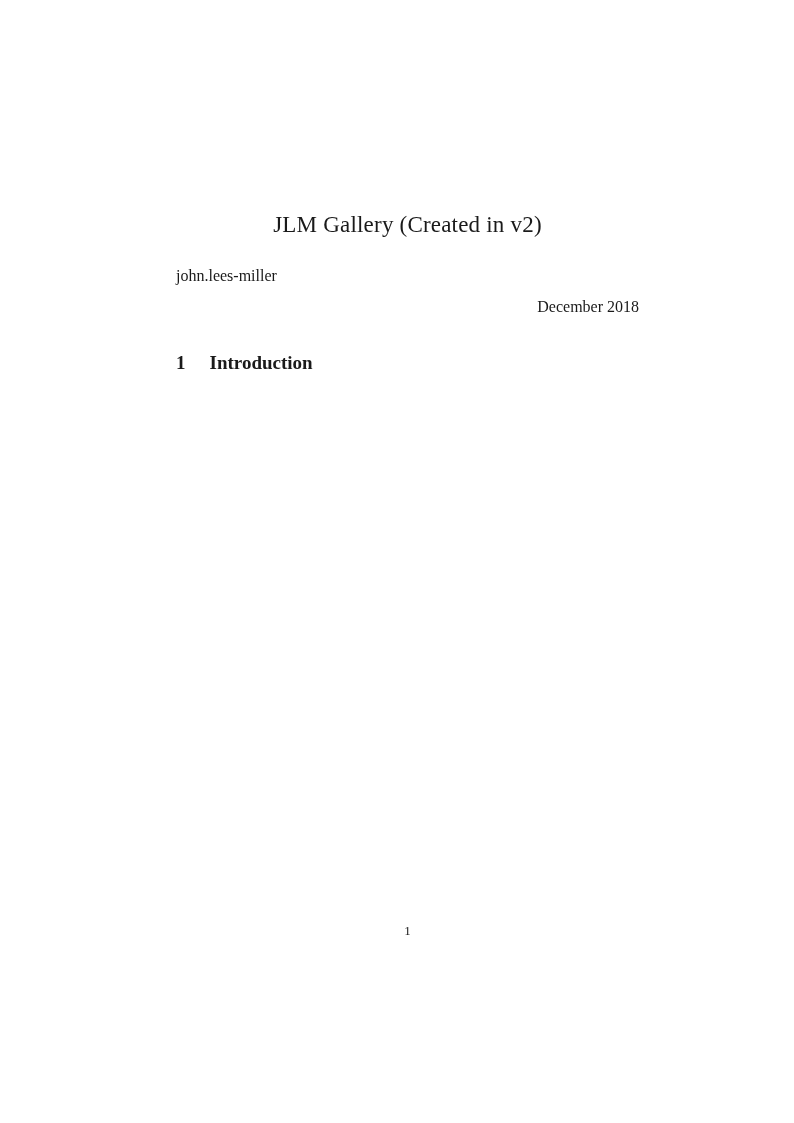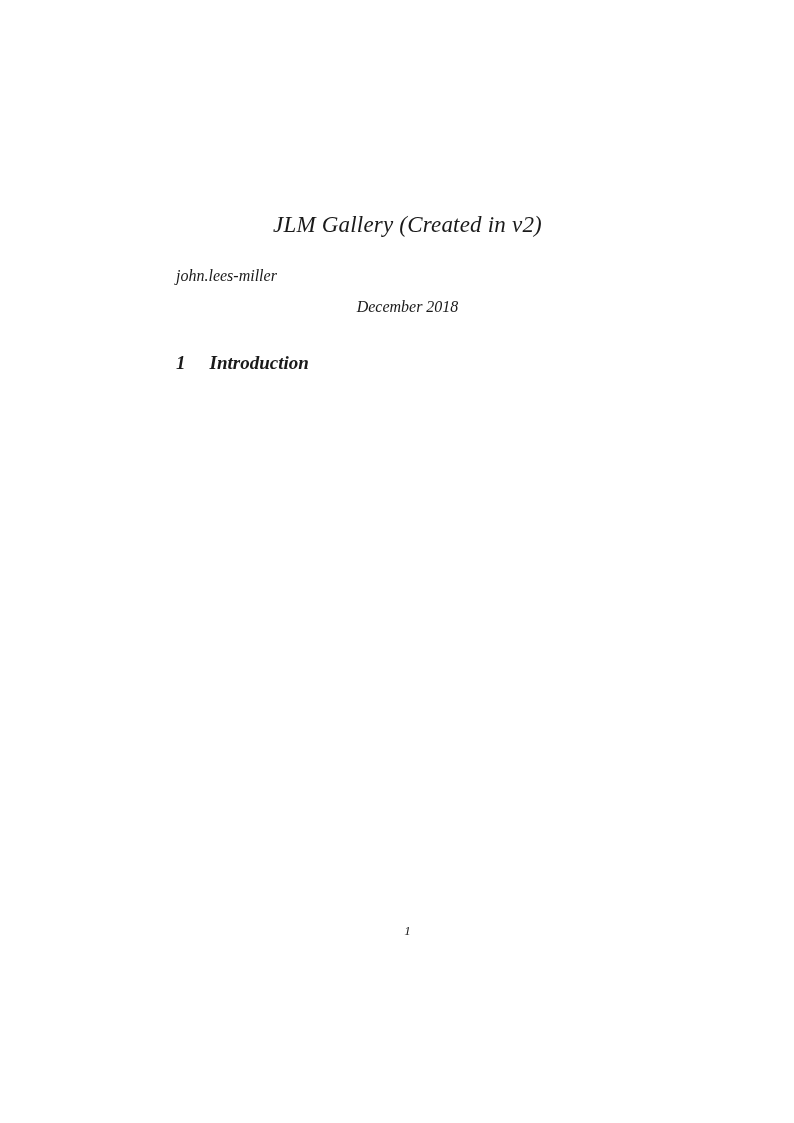--- a/index.html
+++ b/index.html
@@ -1,15 +1,15 @@
 <!DOCTYPE html>
 <html><head>
 <meta charset="utf-8">
 <style>
-  * { margin: 0; padding: 0; box-sizing: border-box; font-style: italic; }
+  * { margin: 0; padding: 0; box-sizing: border-box; }
 
   html, body {
     width: 794px;
     height: 1123px;
     background: #ffffff;
     font-family: "Liberation Serif", "DejaVu Serif", serif;
     color: #1a1a1a;
     overflow: hidden;
   }
 
@@ -37,21 +37,21 @@
 
   .doc-author {
     top: 267px;
     font-size: 16px;
     text-align: left;
   }
 
   .doc-date {
     top: 298px;
     font-size: 16px;
-    text-align: center;
+    text-align: right;
   }
 
   .section-heading {
     top: 352px;
     font-size: 19px;
     font-weight: 700;
     display: flex;
     align-items: baseline;
   }
 

